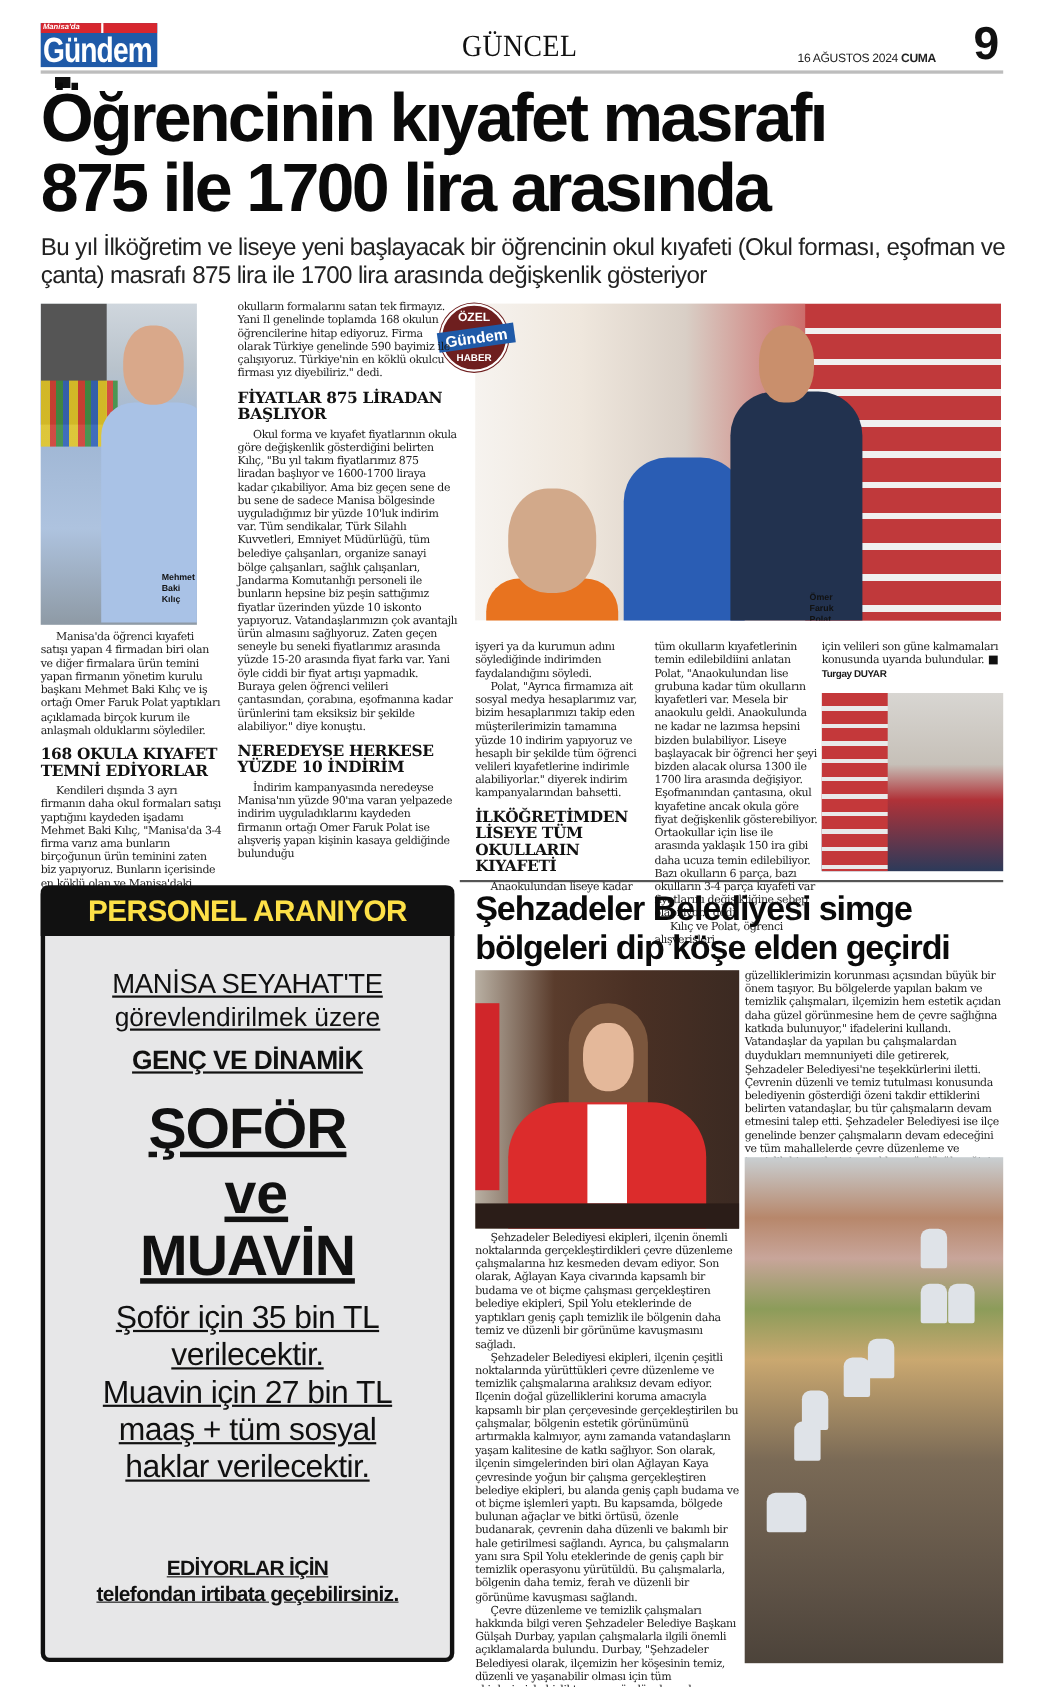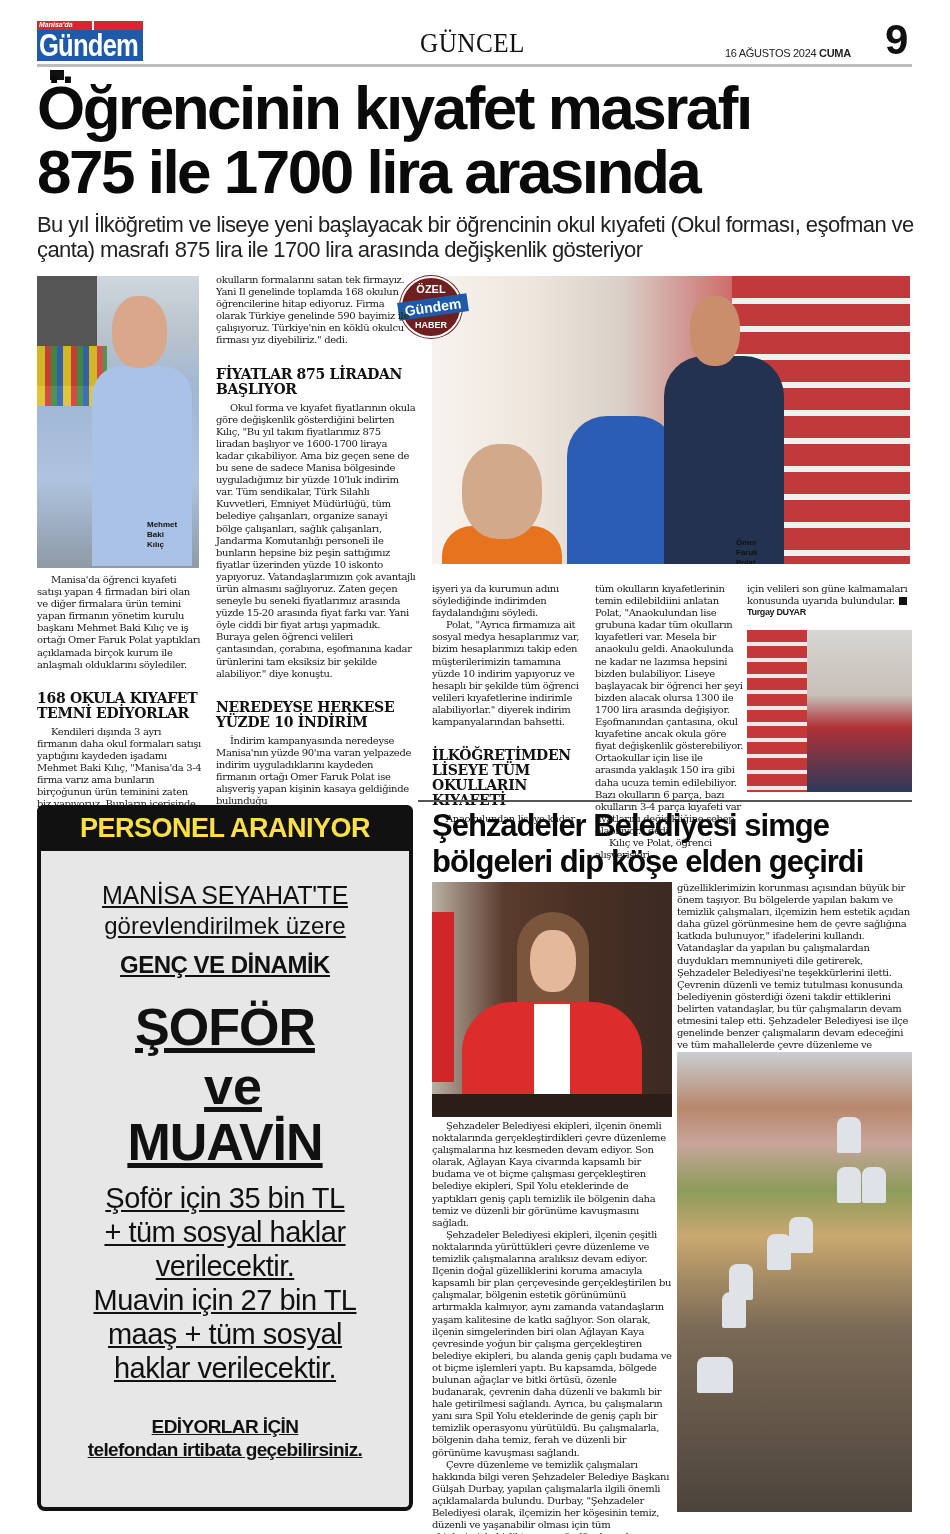--- a/index.html
+++ b/index.html
@@ -22,27 +22,27 @@
   .top-mark { left: 50px; top: 70px; width: 14px; height: 10px; background:#111; }
 
   
   .headline { left: 37px; top: 76px; width: 880px; font: bold 62px/64px "Liberation Sans", sans-serif; letter-spacing: -2.5px; color:#0a0a0a; }
   .deck { left: 37px; top: 212px; width: 880px; font: 22px/25px "Liberation Sans", sans-serif; color:#222; letter-spacing:-0.6px; }
 
   
   .col { font: 10px/12.1px "DejaVu Serif", serif; color:#1a1a1a; text-align: left; letter-spacing: -0.35px; }
   .col p { text-indent: 14px; }
   .col .noindent { text-indent: 0; }
-  .subhead { font: bold 14px/15px "DejaVu Serif", serif; letter-spacing: -0.3px; margin: 20px 0 5px; color:#111; }
+  .subhead { font: bold 14px/15px "DejaVu Serif", serif; letter-spacing: -0.3px; margin: 8px 0 5px; color:#111; }
   .byline { font: bold 9px "Liberation Sans", sans-serif; }
   .endmark { display:inline-block; width:8px; height:8px; background:#111; margin-left:4px; vertical-align: -1px; }
 
   
   .photo { overflow: hidden; }
-  .photo-kilic { left: 37px; top: 276px; width: 162px; height: 292px;
+  .photo-kilic { left: 37px; top: 276px; width: 142px; height: 292px;
     background: linear-gradient(180deg, #cfd6dd 0%, #b9c3cc 20%, #9fb6d4 40%, #aec3df 70%, #8e9aa5 100%); }
   .photo-kilic .wall { position:absolute; left:0; top:0; width:60px; height:110px; background:#555; }
   .photo-kilic .flags { position:absolute; left:0; top:70px; width:70px; height:60px;
     background: repeating-linear-gradient(90deg, #e8c91f 0 8px, #d93a2b 8px 14px, #3c8e3c 14px 20px, #2f60b8 20px 26px); opacity:.85; }
   .photo-kilic .shirt { position:absolute; left:55px; top:90px; width:100px; height:200px; background:#a9c2e6; border-radius: 30px 30px 0 0; }
   .photo-kilic .head { position:absolute; left:75px; top:20px; width:55px; height:72px; background:#d9a88a; border-radius: 45%; }
   .cap-name { position:absolute; font: bold 8px/10px "Liberation Sans", sans-serif; color:#111; }
 
   .photo-store { left: 432px; top: 276px; width: 478px; height: 288px;
     background: linear-gradient(90deg, #f6f3ef 0%, #efe7dd 20%, #d9cfc6 40%, #c94e4e 70%, #b33a3a 100%); }
@@ -186,21 +186,20 @@
 <div class="abs ad"></div>
 <div class="abs ad-head">PERSONEL ARANIYOR</div>
 <div class="abs ad-text ad-l1">MANİSA SEYAHAT'TE</div>
 <div class="abs ad-text ad-l2">görevlendirilmek üzere</div>
 <div class="abs ad-text ad-l3">GENÇ VE DİNAMİK</div>
 <div class="abs ad-text ad-big">ŞOFÖR</div>
 <div class="abs ad-text ad-small-ve">ve</div>
 <div class="abs ad-text ad-big2">MUAVİN</div>
 <div class="abs ad-text ad-body">
   <div>Şoför için 35 bin TL</div>
-  <div>+ tüm sosyal haklar</div>
   <div>verilecektir.</div>
   <div>Muavin için 27 bin TL</div>
   <div>maaş + tüm sosyal</div>
   <div>haklar verilecektir.</div>
 </div>
 <div class="abs ad-text ad-foot">
   <div>EDİYORLAR İÇİN</div>
   <div>telefondan irtibata geçebilirsiniz.</div>
 </div>
 

